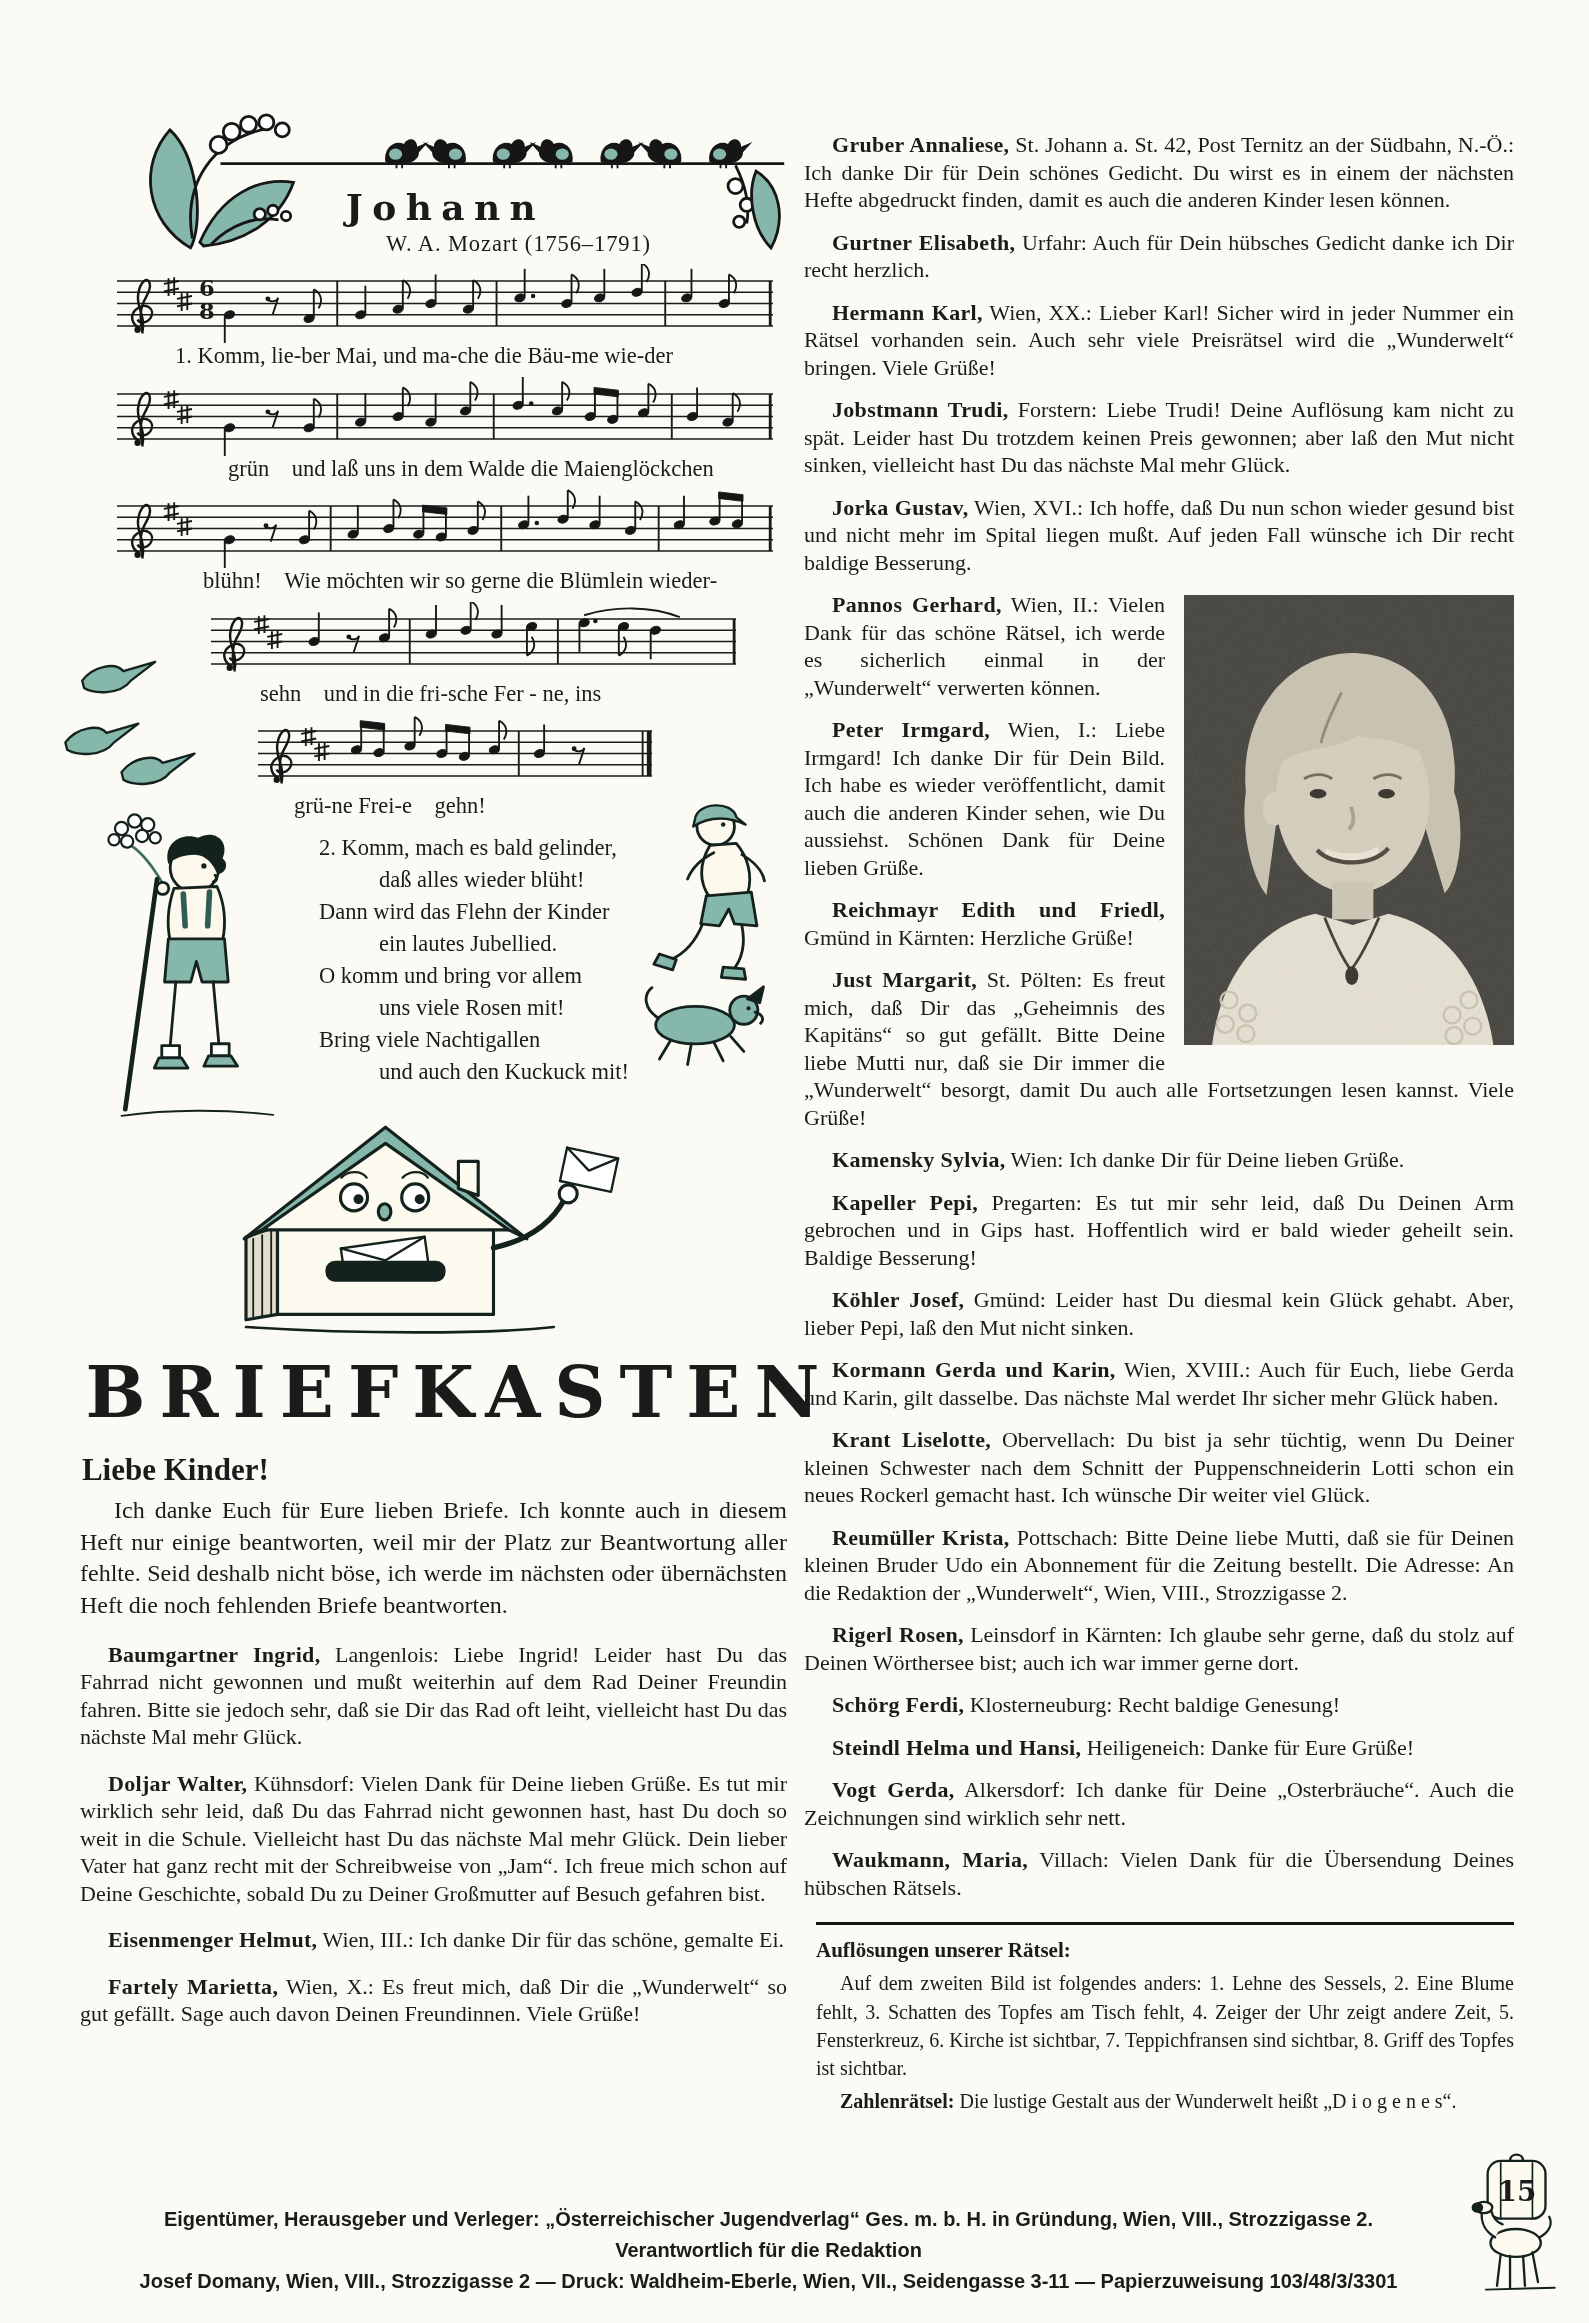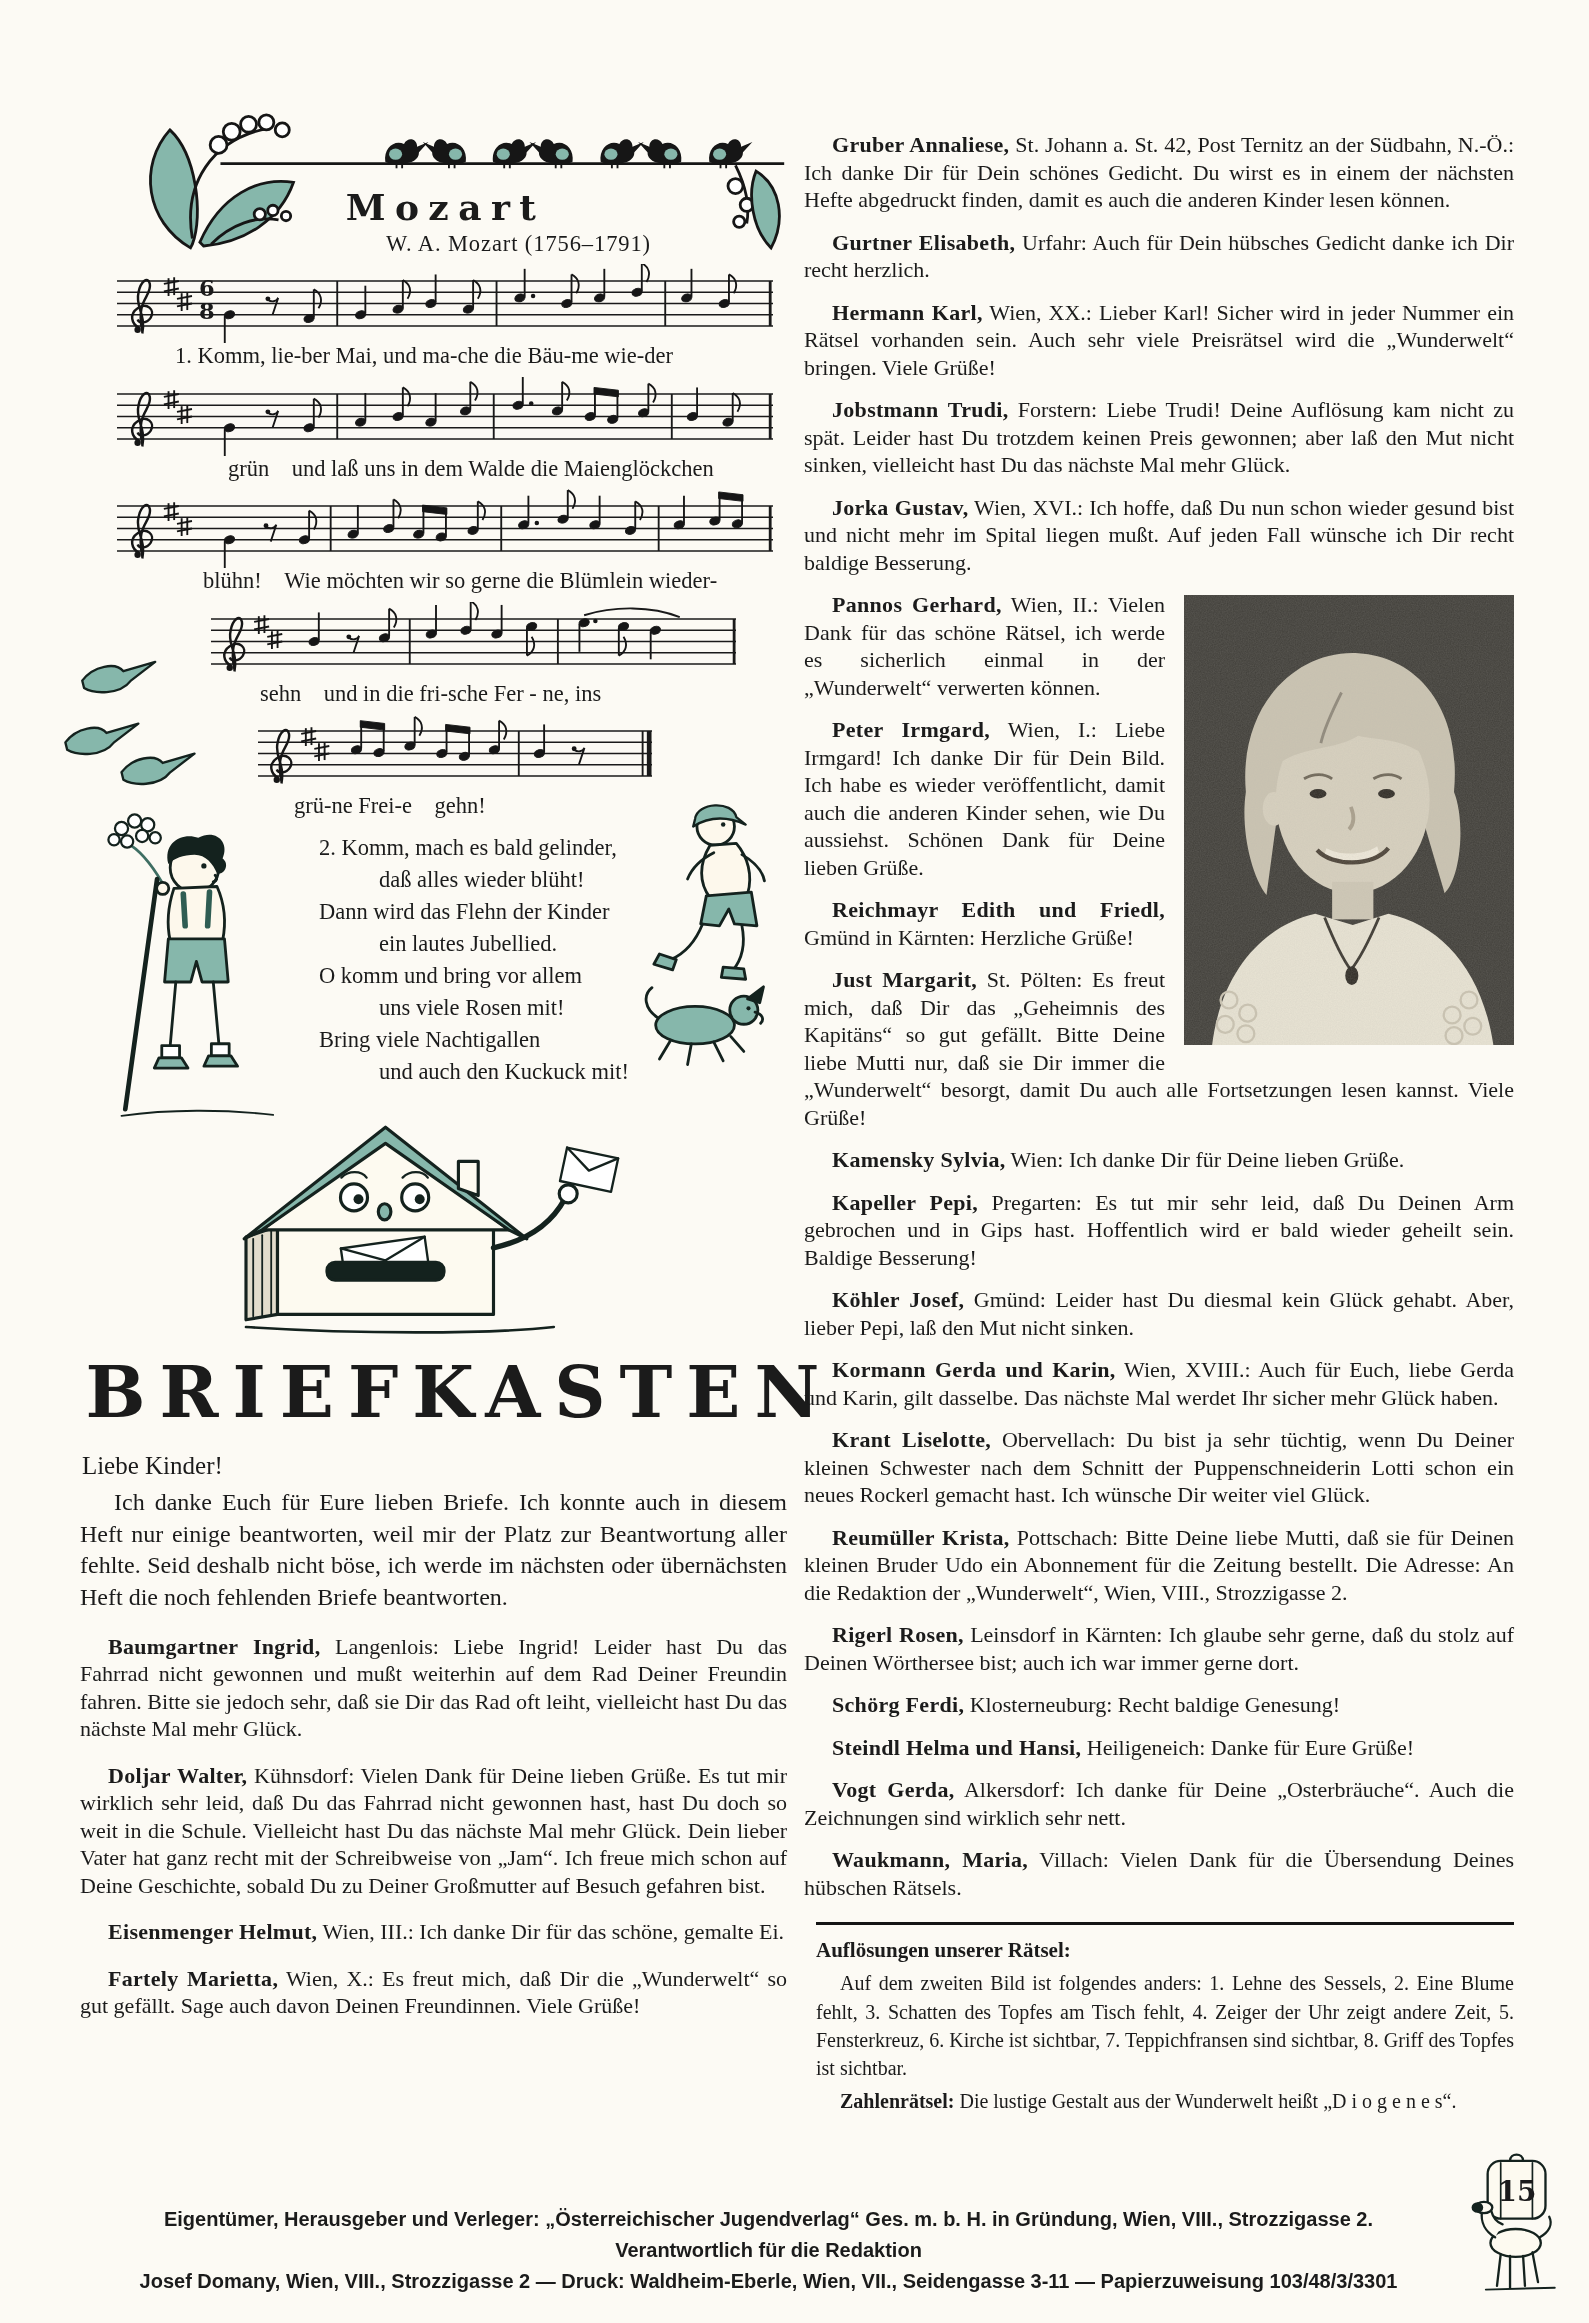--- a/index.html
+++ b/index.html
@@ -26,21 +26,21 @@
   .ts{position:absolute;font-family:"DejaVu Serif",serif;font-weight:700;font-size:22.5px;left:82px;line-height:1;}
   .ts-top{top:13px;} .ts-bot{top:36px;}
   .art-left{position:absolute;left:-24px;top:562px;width:234px;height:487px;}
   .art-right{position:absolute;right:-15px;top:693px;width:197px;height:314px;}
   .poem{margin:13px 0 0 239px;width:412px;font-size:22.5px;line-height:32px;}
   .poem p{margin:0;}
   .poem p:nth-child(even){padding-left:60px;}
   .house{margin:22.5px 0 0 108px;}
   .headline{margin:17px 0 0 5.6px;font-family:"DejaVu Serif",serif;font-size:71px;letter-spacing:14px;
       font-weight:700;line-height:1;white-space:nowrap;}
-  .salut{margin:24px 0 0 1.9px;font-weight:400;font-size:25px;}
+  .salut{margin:24px 0 0 1.9px;font-weight:700;font-size:31px;}
   .intro{margin:7.5px 0 0 0;font-size:24px;line-height:1.32;text-align:justify;text-indent:34px;}
   .entry{margin:0 0 15px 0;text-indent:28px;}
   .col-left .entry{font-size:22px;line-height:1.25;margin:19px 0 0 0;text-align:justify;}
   .ename{font-weight:700;letter-spacing:0.3px;}
   .photo{float:right;width:330px;height:450px;margin:3.7px 0 13px 19px;}
   .solutions{clear:both;margin-top:20.6px;border-top:3.7px solid #141414;padding-top:11.2px;
       font-size:20px;line-height:1.42;margin-left:12px;}
   .sol-head{margin:0;font-weight:700;font-size:21px;text-align:left;}
   .sol-body{margin:3.7px 0 0 0;text-indent:24px;}
   .footer{position:absolute;left:94px;top:2204px;width:1349px;text-align:center;
@@ -168,21 +168,21 @@
         </g>
 
         <g stroke="#161616" stroke-width="3" fill="none">
           <path d="M700,90 C710,110 716,130 712,152"></path>
           <circle cx="700" cy="112" r="8" fill="#fff"></circle>
             <circle cx="712" cy="132" r="7" fill="#fff"></circle>
             <circle cx="704" cy="150" r="6" fill="#fff"></circle>
           <path d="M722,96 C748,112 754,148 738,178 C718,158 712,120 722,96 Z" fill="#86b7ab"></path>
         </g>
       </svg>
-      <div class="song-title">Mozart</div>
+      <div class="song-title">Johann</div>
       <div class="song-composer">W. A. Mozart (1756–1791)</div>
     </div>
 
     <div class="staff-row s1">
       <svg width="656" height="79" viewBox="0 0 700 84">
         <g stroke="#1a1a1a" stroke-width="1.6">
           <line x1="0" y1="18" x2="700" y2="18"></line>
             <line x1="0" y1="30" x2="700" y2="30"></line>
             <line x1="0" y1="42" x2="700" y2="42"></line>
             <line x1="0" y1="54" x2="700" y2="54"></line>

